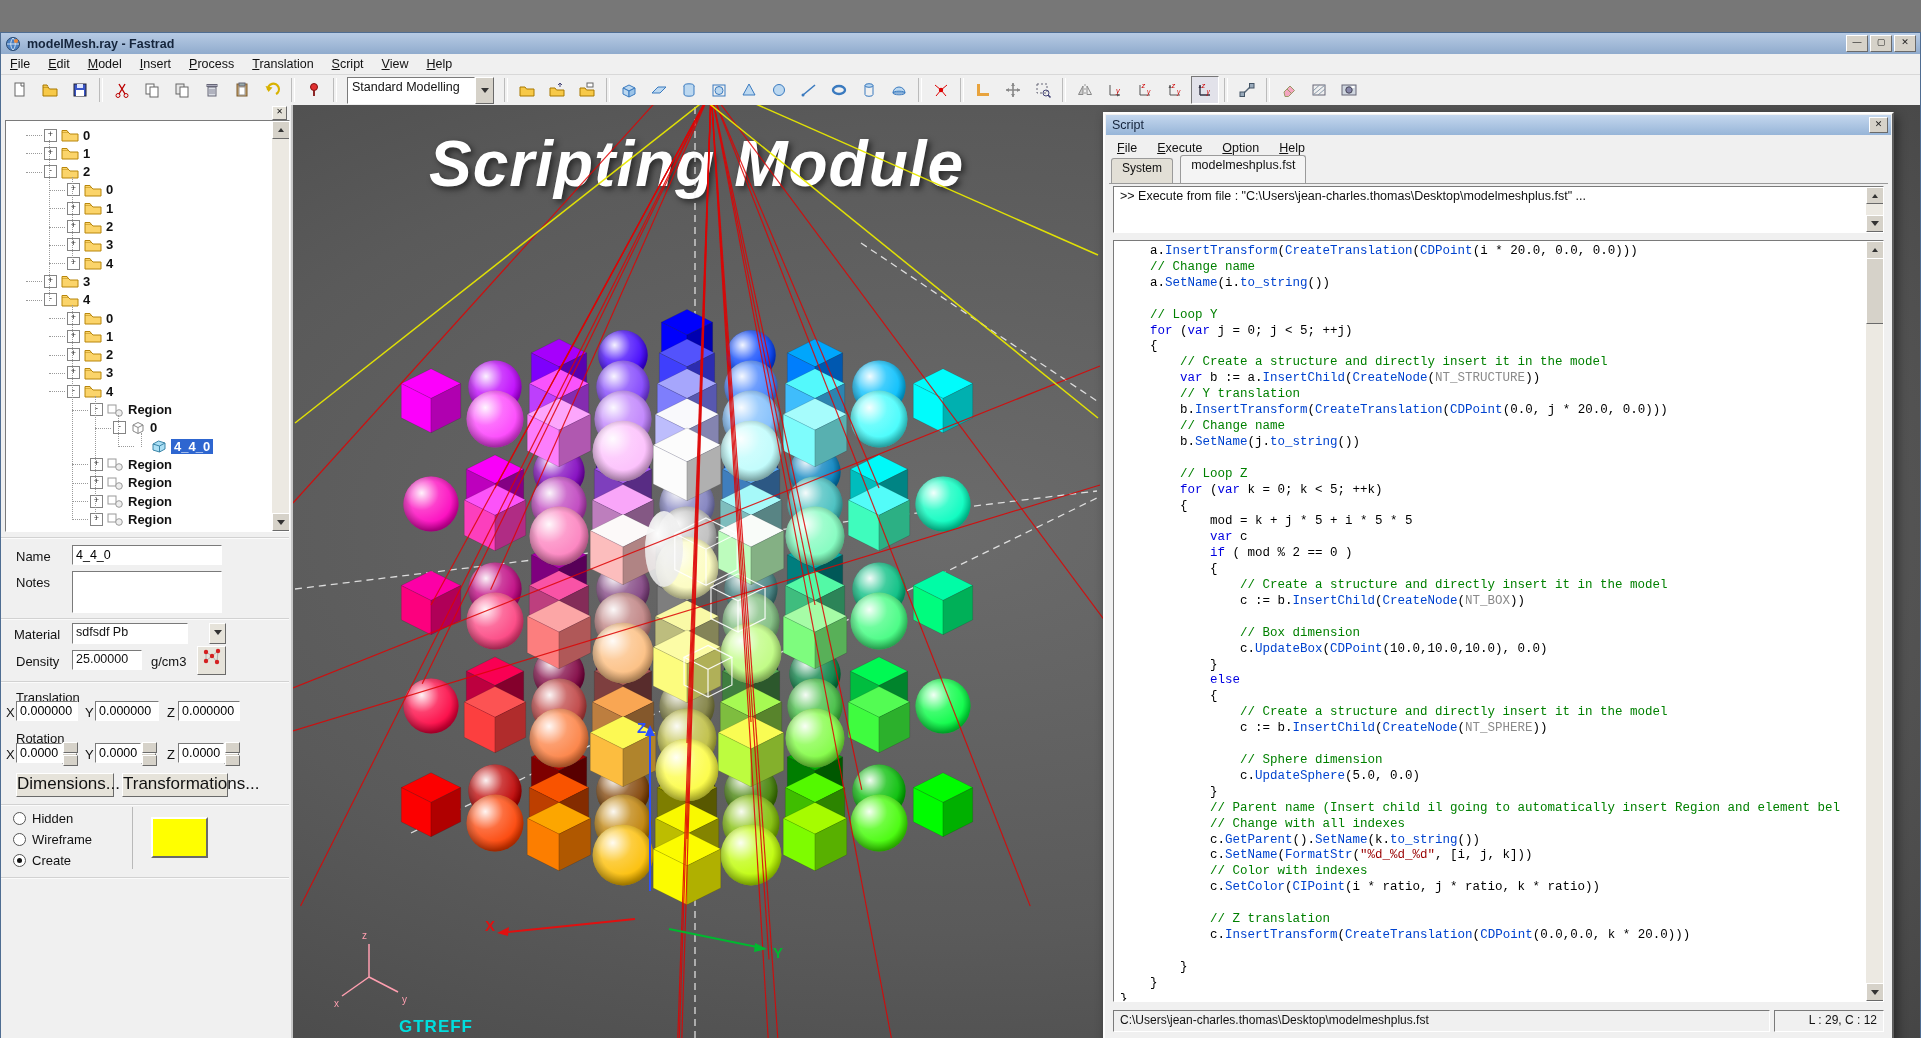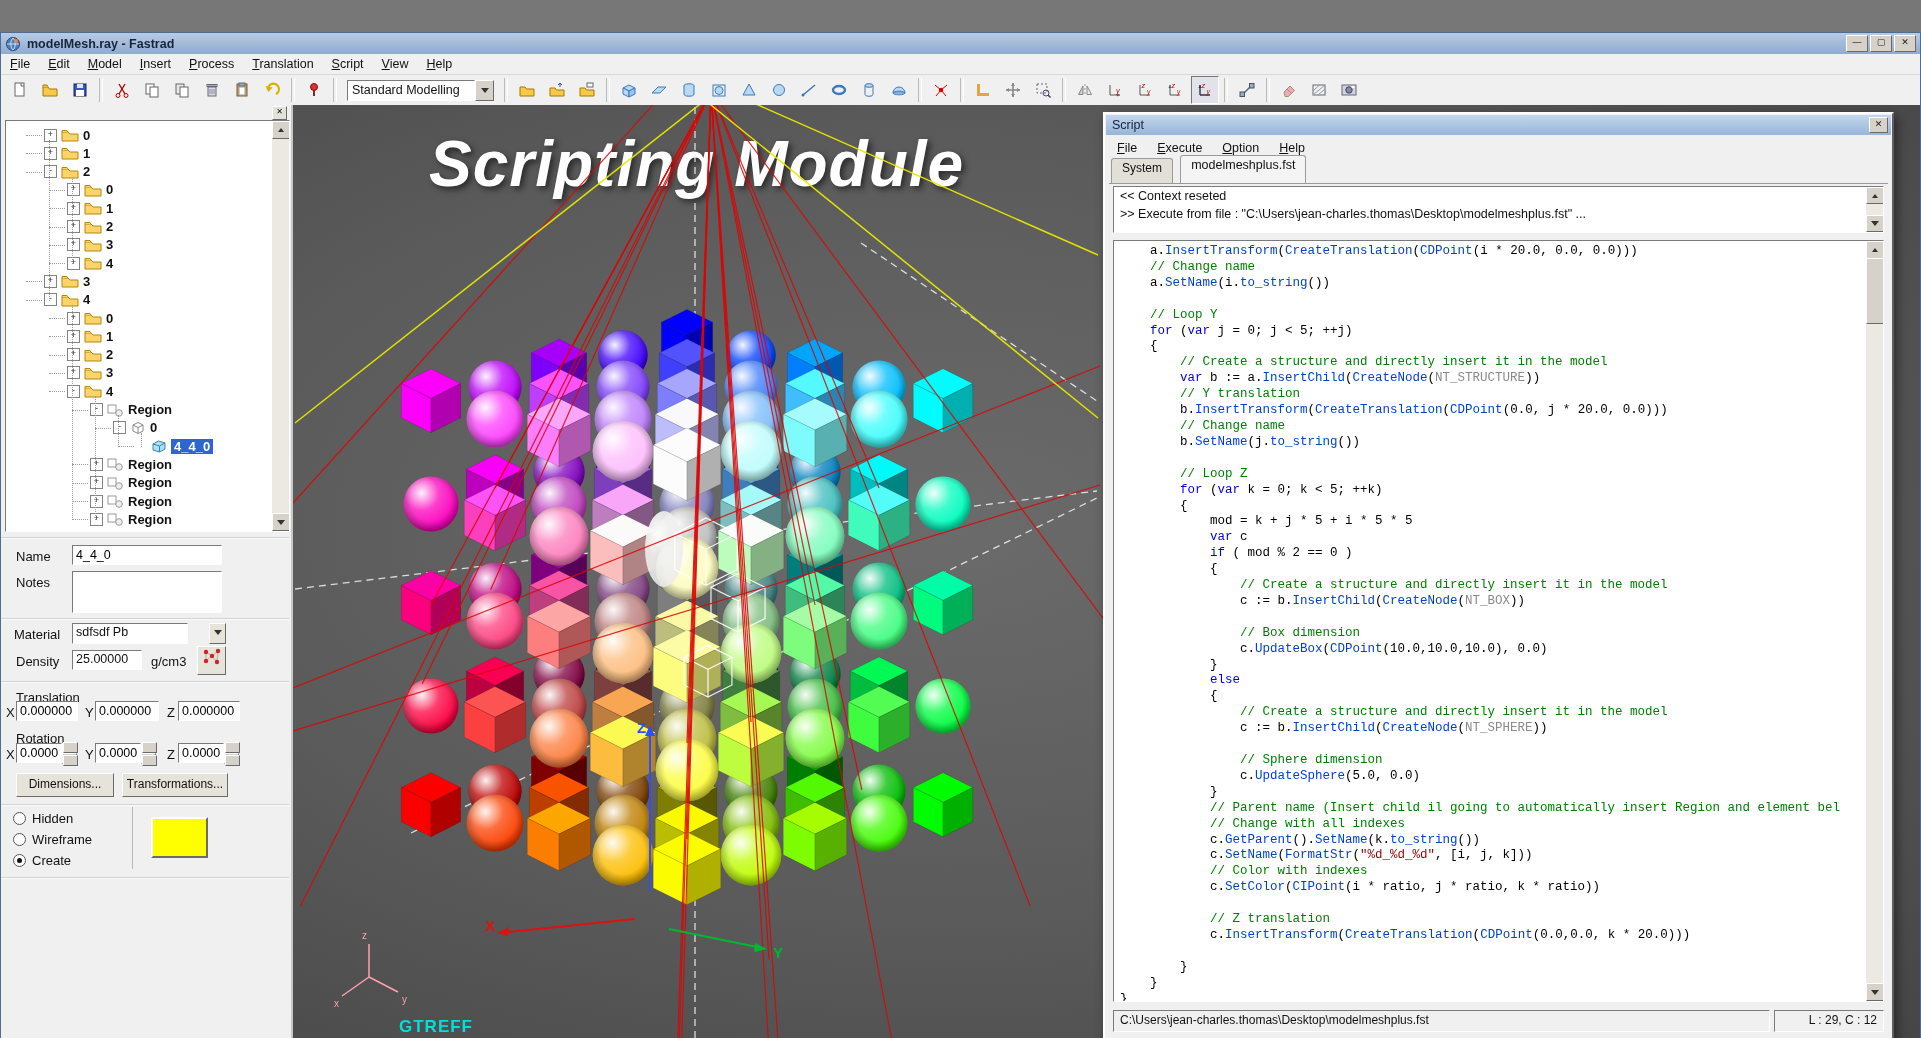--- a/index.html
+++ b/index.html
@@ -16,21 +16,21 @@
   #menubar{position:absolute;left:0;top:21px;right:0;height:20px;background:#f0f0f0;
     display:flex;align-items:center;border-bottom:1px solid #d8d8d8;}
   #menubar span{padding:2px 9px;font-size:12.5px;}
   #menubar u{text-decoration:underline;}
   #toolbar{position:absolute;left:0;top:42px;right:0;height:30px;background:#f0f0f0;
     display:flex;align-items:center;border-bottom:1px solid #c9c9c9;padding-left:4px;}
   .tbtn{width:26px;height:26px;margin:0 1px;display:flex;align-items:center;justify-content:center;
     border:1px solid transparent;}
   .tbtn.pressed{border:1px solid;border-color:#777 #fff #fff #777;background:#e2e2ea;}
   .tsep{width:2px;height:24px;margin:0 4px;border-left:1px solid #bbb;border-right:1px solid #fff;}
-  #modecombo{display:flex;margin:0 6px;height:21px;}
+  #modecombo{display:flex;margin:0 6px;height:27px;}
   #modecombo .cval{width:118px;background:#fff;border:1px solid;border-color:#7a7a7a #fff #fff #7a7a7a;
     font-size:12.5px;padding:2px 4px;white-space:nowrap;overflow:hidden;}
   #modecombo .carr{width:17px;background:#d6d2c9;border:1px solid;border-color:#fff #6a6a6a #6a6a6a #fff;
     display:flex;align-items:center;justify-content:center;}
   .dntri{width:0;height:0;border:4px solid transparent;border-top:5px solid #333;margin-top:4px;}
   .uptri{width:0;height:0;border:3px solid transparent;border-bottom:4px solid #333;margin-bottom:3px;}
   
   #leftpanel{position:absolute;left:0;top:72px;width:290px;bottom:20px;background:#f0f0f0;border-right:2px solid #c7c7c7;}
   #tree-header{position:absolute;left:2px;top:1px;right:2px;height:13px;}
   #tree-close{position:absolute;right:2px;top:0;width:13px;height:12px;background:#e4e1d8;border:1px solid;
@@ -49,21 +49,21 @@
   .vscroll{position:absolute;right:0;top:0;width:17px;bottom:0;background:#ece9e2;}
   .sbtn{position:absolute;left:0;width:16px;height:16px;background:#d6d2c9;border:1px solid;
     border-color:#fff #6a6a6a #6a6a6a #fff;display:flex;align-items:center;justify-content:center;}
   .sthumb{position:absolute;left:0;width:16px;background:#d6d2c9;border:1px solid;border-color:#fff #6a6a6a #6a6a6a #fff;}
   
   .psep{position:absolute;left:0;width:288px;border-top:1px solid #d2d2d2;border-bottom:1px solid #fbfbfb;}
   .plabel{position:absolute;font-size:13px;}
   .pinput{position:absolute;background:#fff;border:1px solid;border-color:#7a7a7a #fff #fff #7a7a7a;
     font-size:12.5px;padding:1px 3px;font-family:"Liberation Sans",sans-serif;box-sizing:border-box;}
   .pbtn{position:absolute;background:#e6e3da;border:1px solid;border-color:#fff #6a6a6a #6a6a6a #fff;
-    font-size:12px;text-align:center;}
+    font-size:17px;text-align:center;}
   .spin{position:absolute;width:14px;height:20px;}
   .spin div{position:absolute;left:0;width:13px;height:9px;background:#d6d2c9;border:1px solid;
     border-color:#fff #6a6a6a #6a6a6a #fff;display:flex;align-items:center;justify-content:center;}
   .radio{position:absolute;display:flex;align-items:center;font-size:13px;}
   .rdot{width:11px;height:11px;border-radius:50%;border:1px solid #555;background:#fff;margin-right:6px;
     display:flex;align-items:center;justify-content:center;}
   .rdot.on::after{content:"";width:5px;height:5px;border-radius:50%;background:#111;}
   #swatch{position:absolute;left:150px;top:712px;width:53px;height:37px;background:#ffff00;
     border:2px solid;border-color:#fff #6a6a6a #6a6a6a #fff;}
   
@@ -1442,21 +1442,20 @@
         <span><u>F</u>ile</span>
         <span><u>E</u>xecute</span>
         <span><u>O</u>ption</span>
         <span><u>H</u>elp</span>
       </div>
     <div id="sw-tabs">
         <div class="tab" style="left: 2px;">System</div>
         <div class="tab active" style="left: 71.2px;">modelmeshplus.fst</div>
       </div>
     <div id="sw-console">
-      <div class="cline">&lt;&lt; Context reseted</div>
       <div class="cline">&gt;&gt; Execute from file : "C:\Users\jean-charles.thomas\Desktop\modelmeshplus.fst" ...</div>
       <div class="vscroll">
         <div class="sbtn" style="top:0;height:15px;">
             <div class="uptri"></div>
           </div>
         <div class="sbtn" style="bottom:0;height:15px;">
             <div class="dntri"></div>
           </div>
       </div>
     </div>

